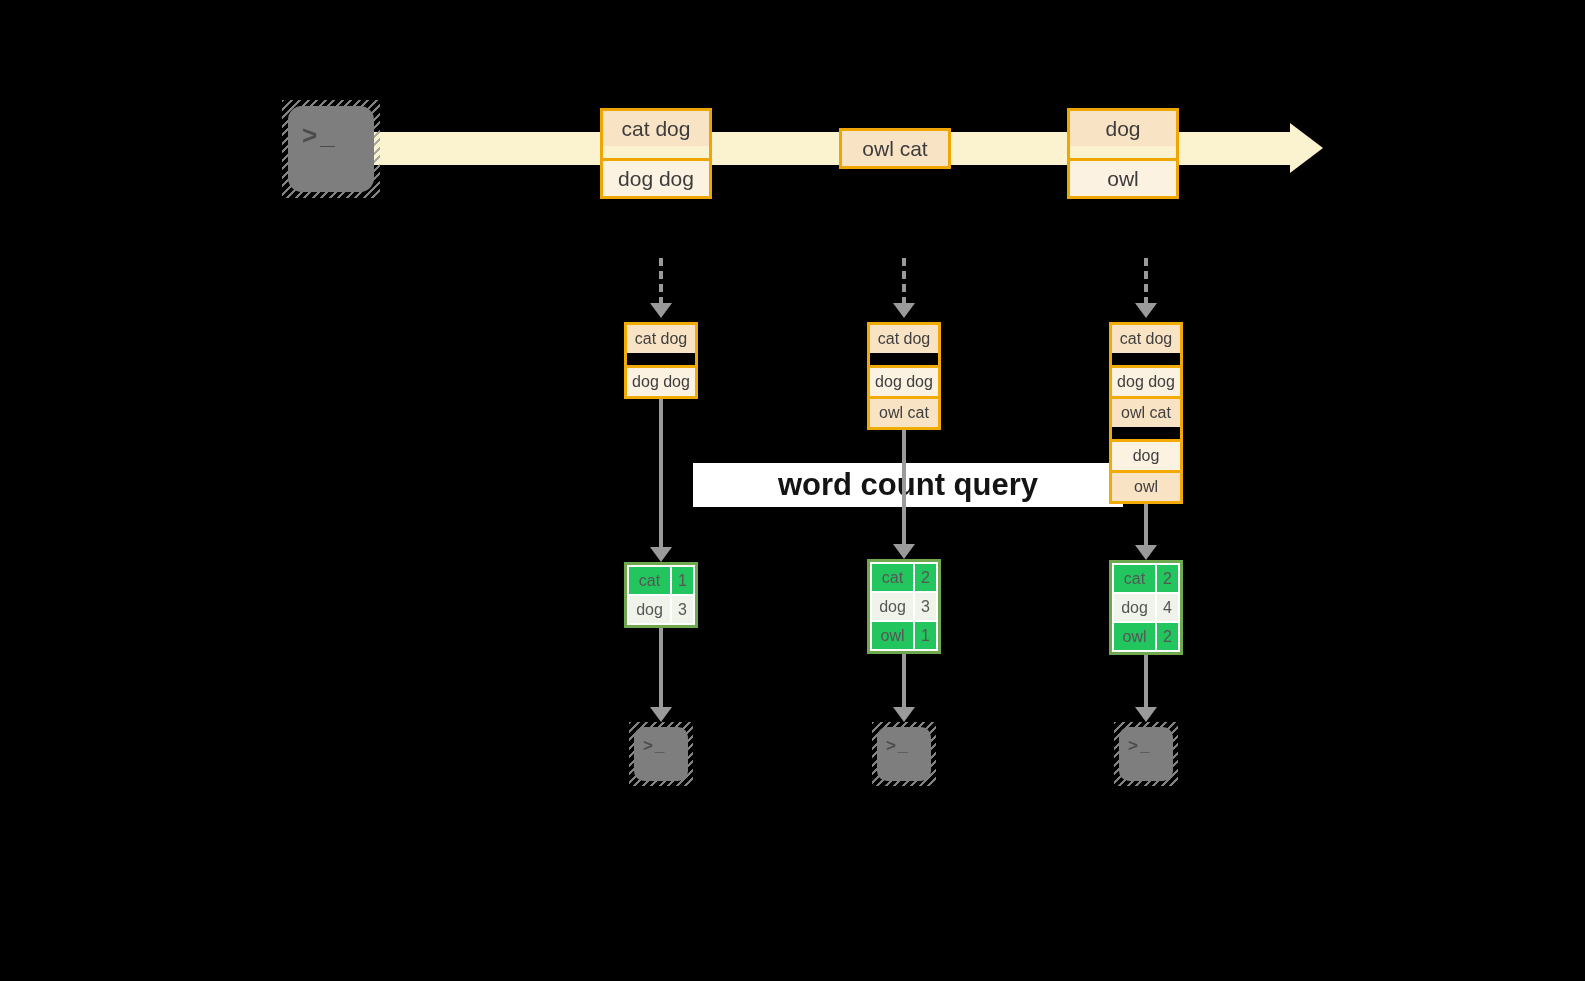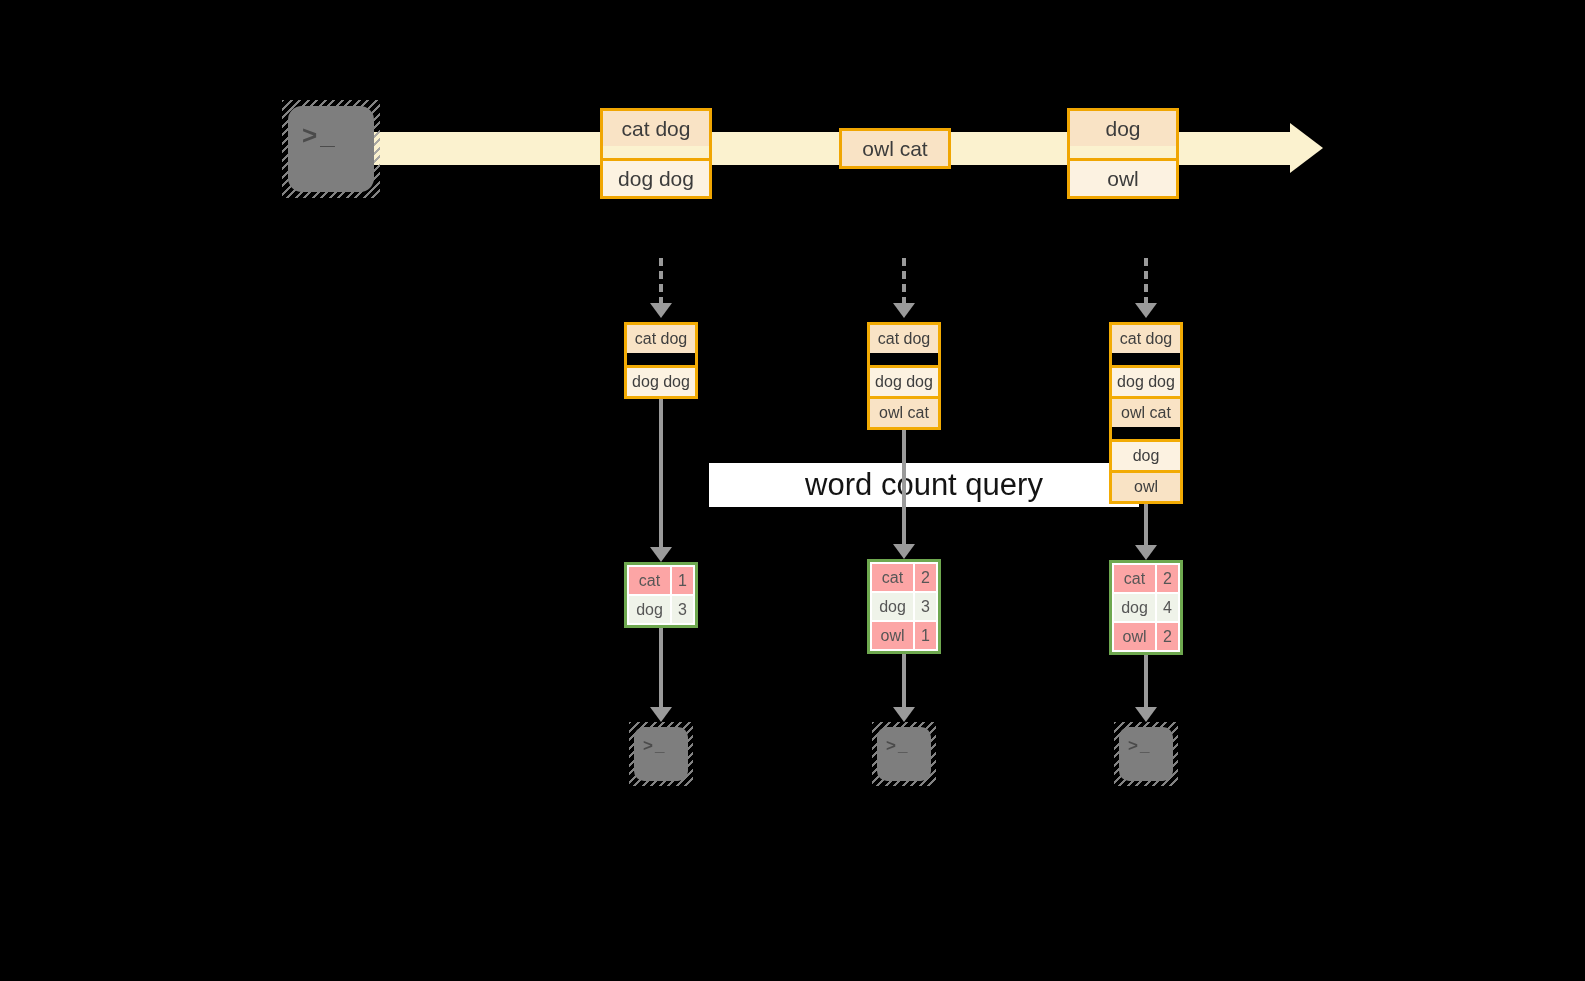--- a/index.html
+++ b/index.html
@@ -49,27 +49,27 @@
   .fl{background:#fcf2e1;margin-top:12px;}
   
   .wtable{
     position:absolute;display:grid;grid-template-columns:41px 21px;gap:2px;
     padding:2px;background:#fff;border:3px solid #6ea84f;z-index:7;
   }
   .wtable .wc{
     height:27px;display:flex;align-items:center;justify-content:center;
     font-size:16px;color:#565656;
   }
-  .gd{background:#fca5a5;}
+  .gd{background:#22c55e;}
   .gl{background:#eff3e9;}
   
   .banner{
     position:absolute;left:693px;top:463px;width:430px;height:44px;background:#ffffff;
     display:flex;align-items:center;justify-content:center;
-    font-size:31px;font-weight:400;color:#141414;z-index:5;margin-left:16px;
+    font-size:31px;font-weight:700;color:#141414;z-index:5;
   }
   
   .varrow{position:absolute;width:24px;z-index:6;}
   .varrow .shaft{
     position:absolute;left:50%;top:0;bottom:13px;width:0;margin-left:-2px;
     border-left:4px solid #9a9a9a;
   }
   .varrow.dashed .shaft{border-left-style:dashed;}
   .varrow .head{
     position:absolute;bottom:0;left:50%;margin-left:-11px;width:0;height:0;

